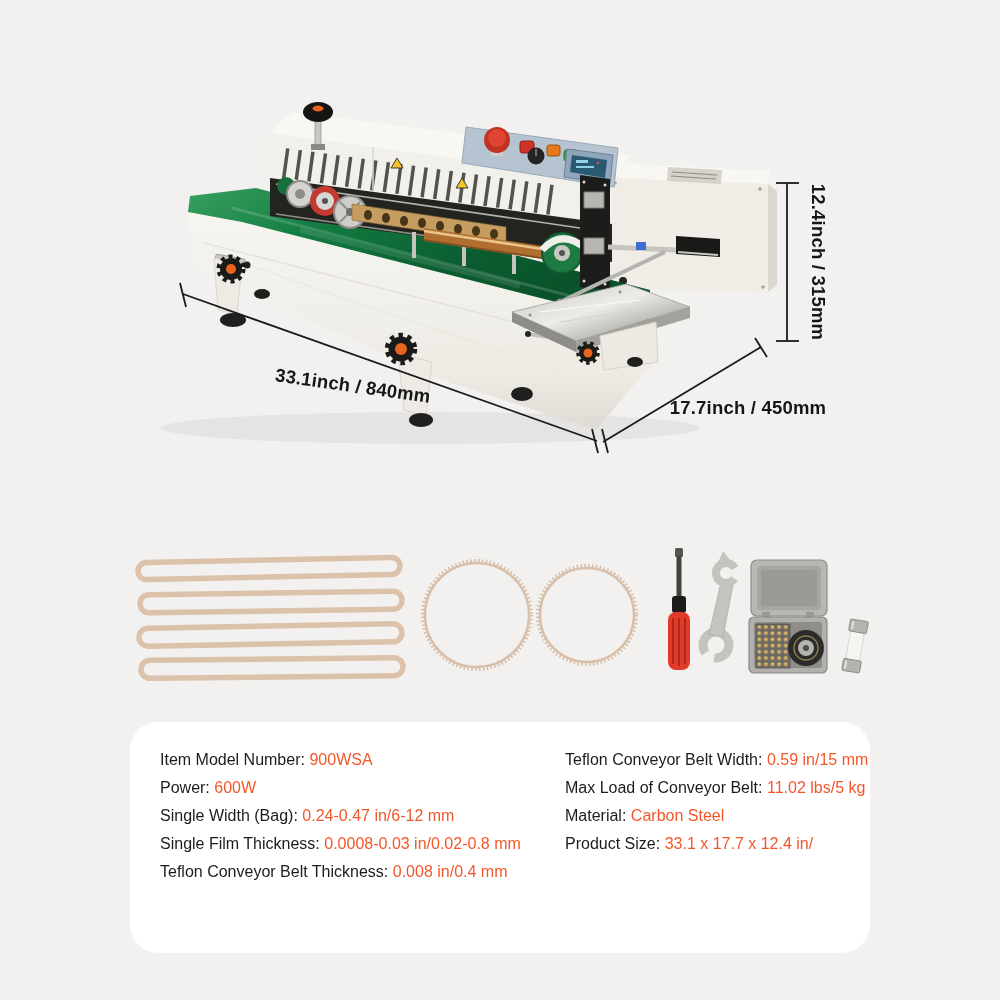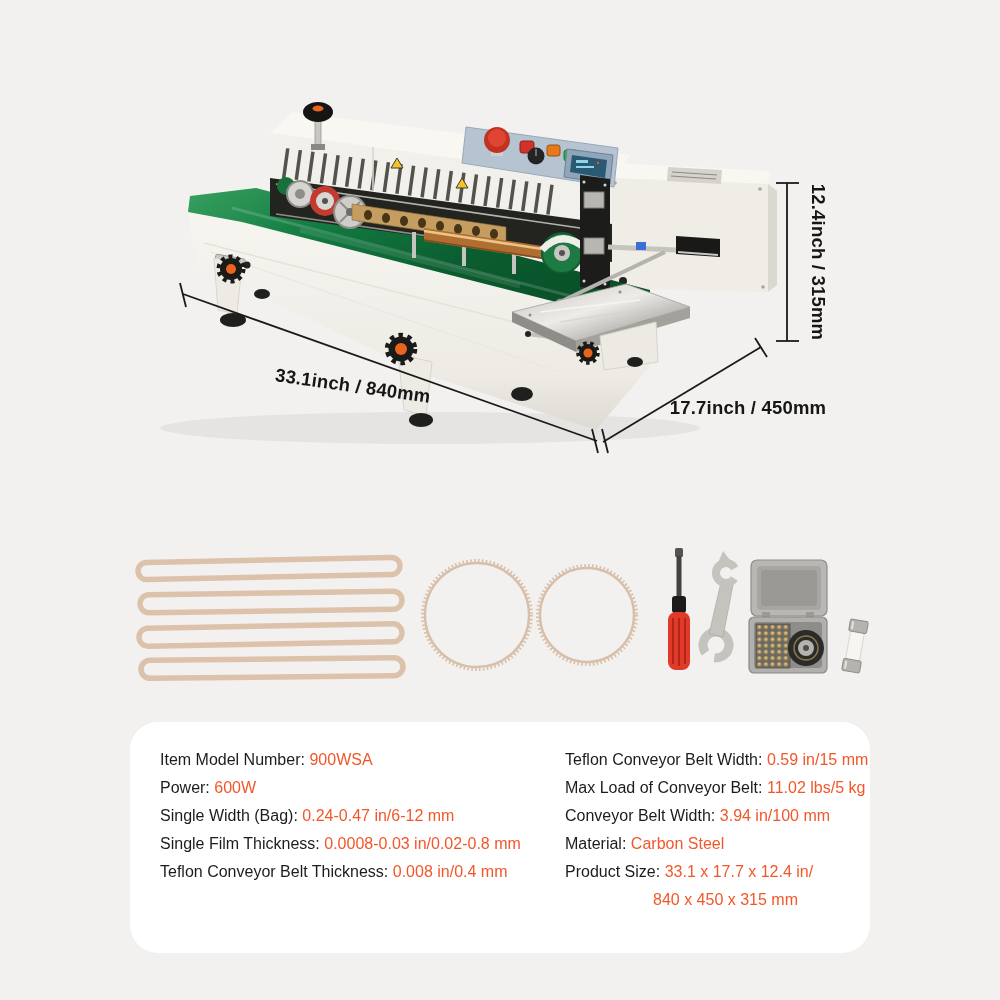--- a/index.html
+++ b/index.html
@@ -317,20 +317,18 @@
   <div class="spec-col left">
     <div class="spec-row"><span class="spec-label">Item Model Number:</span><span class="spec-value">900WSA</span></div>
     <div class="spec-row"><span class="spec-label">Power:</span><span class="spec-value">600W</span></div>
     <div class="spec-row"><span class="spec-label">Single Width (Bag):</span><span class="spec-value">0.24-0.47 in/6-12 mm</span></div>
     <div class="spec-row"><span class="spec-label">Single Film Thickness:</span><span class="spec-value">0.0008-0.03 in/0.02-0.8 mm</span></div>
     <div class="spec-row"><span class="spec-label">Teflon Conveyor Belt Thickness:</span><span class="spec-value">0.008 in/0.4 mm</span></div>
   </div>
   <div class="spec-col right">
     <div class="spec-row"><span class="spec-label">Teflon Conveyor Belt Width:</span><span class="spec-value">0.59 in/15 mm</span></div>
     <div class="spec-row"><span class="spec-label">Max Load of Conveyor Belt:</span><span class="spec-value">11.02 lbs/5 kg</span></div>
-    <div class="spec-row"><span class="spec-label">Conveyor Belt Width:</span><span class="spec-value">3.94 in/100 mm</span></div>
     <div class="spec-row"><span class="spec-label">Material:</span><span class="spec-value">Carbon Steel</span></div>
     <div class="spec-row"><span class="spec-label">Product Size:</span><span class="spec-value">33.1 x 17.7 x 12.4 in/</span></div>
-    <div class="spec-row cont"><span class="spec-label"></span><span class="spec-value">840 x 450 x 315 mm</span></div>
   </div>
 </div>
 
 </div>
 
 </body></html>

